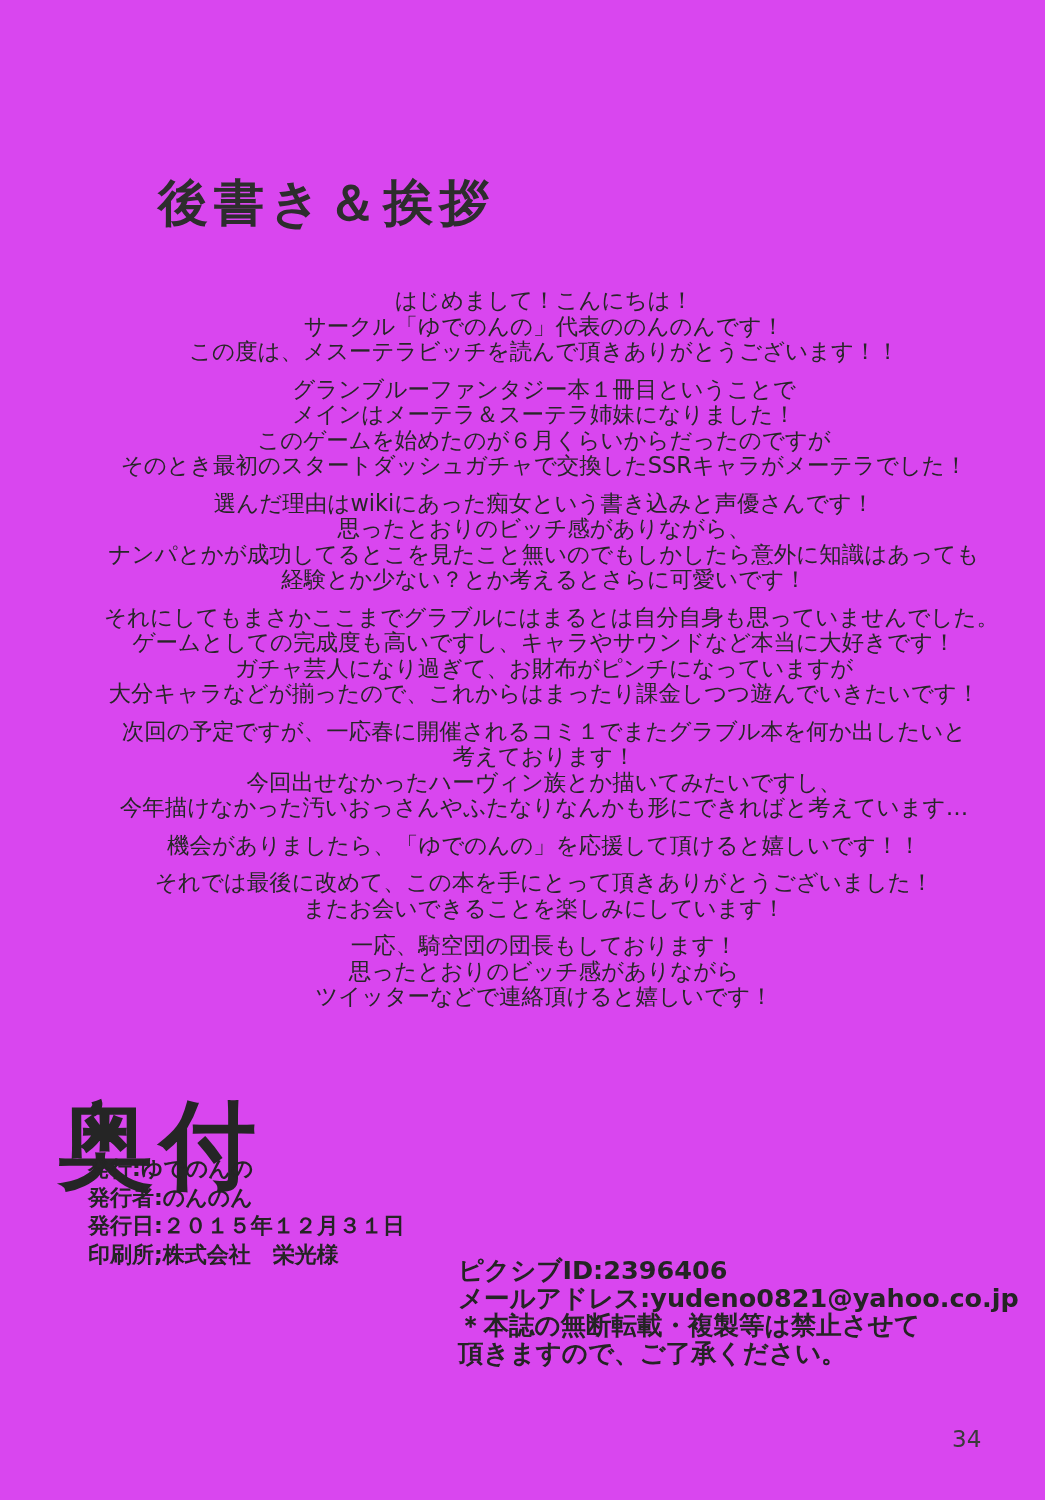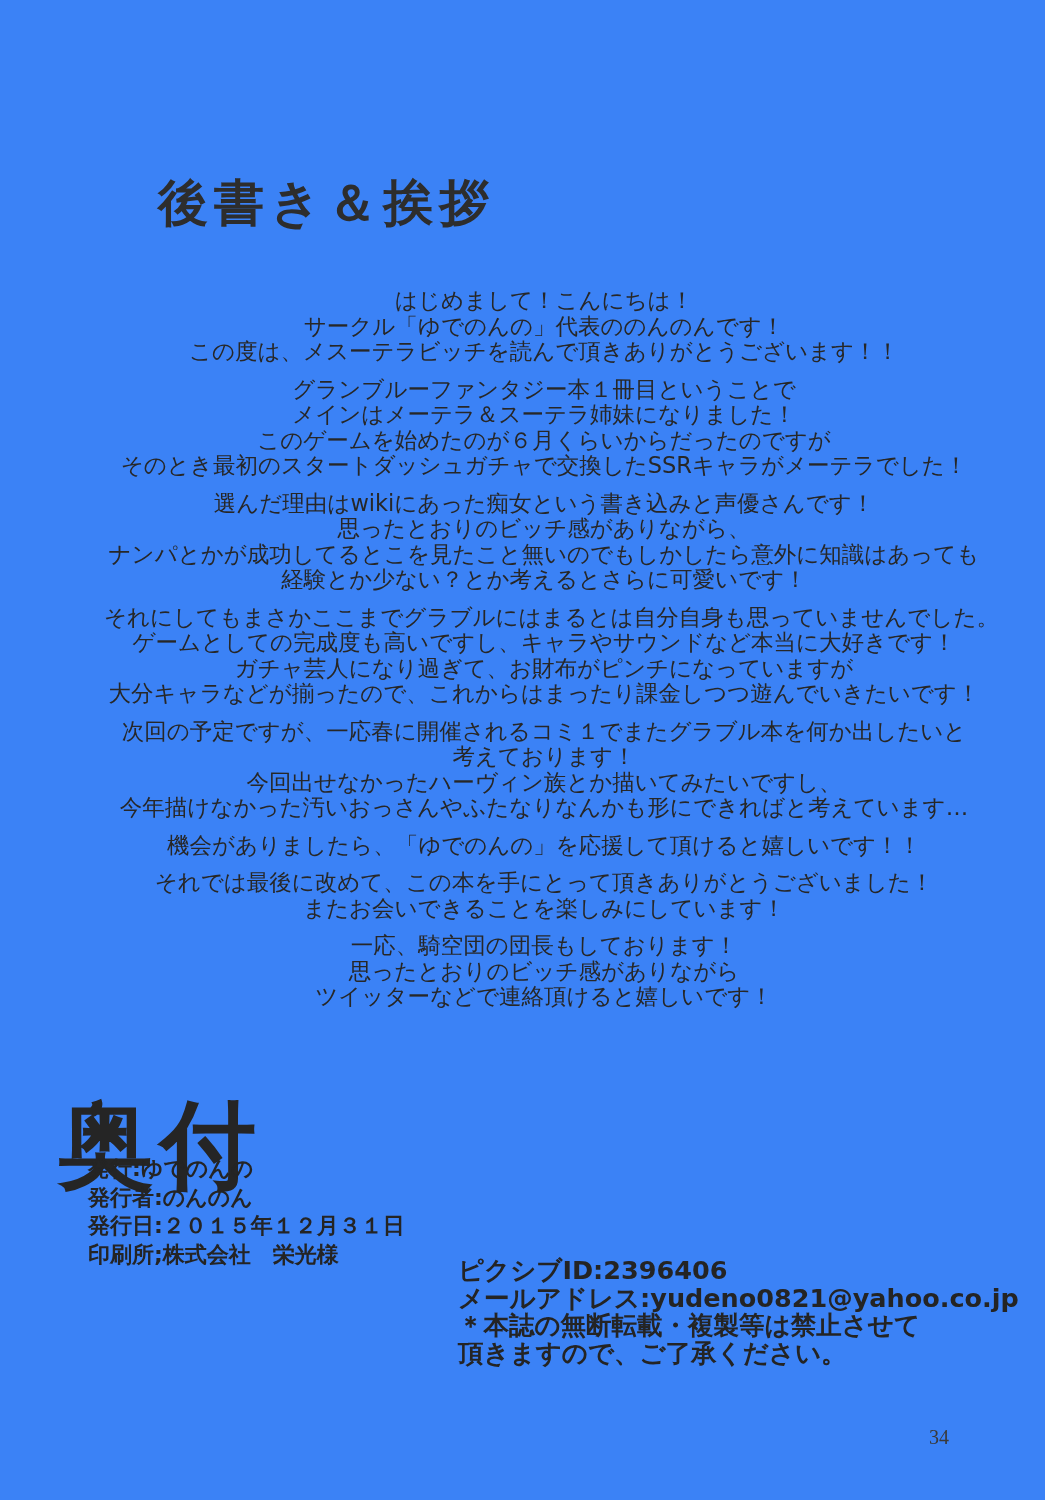--- a/index.html
+++ b/index.html
@@ -5,21 +5,21 @@
   html, body {
     margin: 0;
     padding: 0;
     background: #e8e8e8;
   }
   .page {
     position: relative;
     width: 1045px;
     height: 1500px;
     margin: 0 auto;
-    background: #3b82f6;
+    background: #d946ef;
     overflow: hidden;
     font-family: "DejaVu Sans", sans-serif;
     color: #262626;
   }
   .afterword-title {
     position: absolute;
     left: 158px;
     top: 136px;
     font-size: 50px;
     font-weight: bold;
@@ -66,25 +66,24 @@
     position: absolute;
     left: 458px;
     top: 1257px;
     font-size: 25.5px;
     line-height: 27.5px;
     font-weight: 600;
     color: #242424;
   }
   .page-number {
     position: absolute;
-    left: 929px;
+    left: 952px;
     top: 1426px;
-    font-size: 20px;
+    font-size: 23px;
     color: #3a3a3a;
-    font-family: Liberation Serif, serif;
   }
 </style>
 </head>
 <body>
 
 <div class="page">
 
   <h1 class="afterword-title">後書き＆挨拶</h1>
 
   <div class="body-text">

